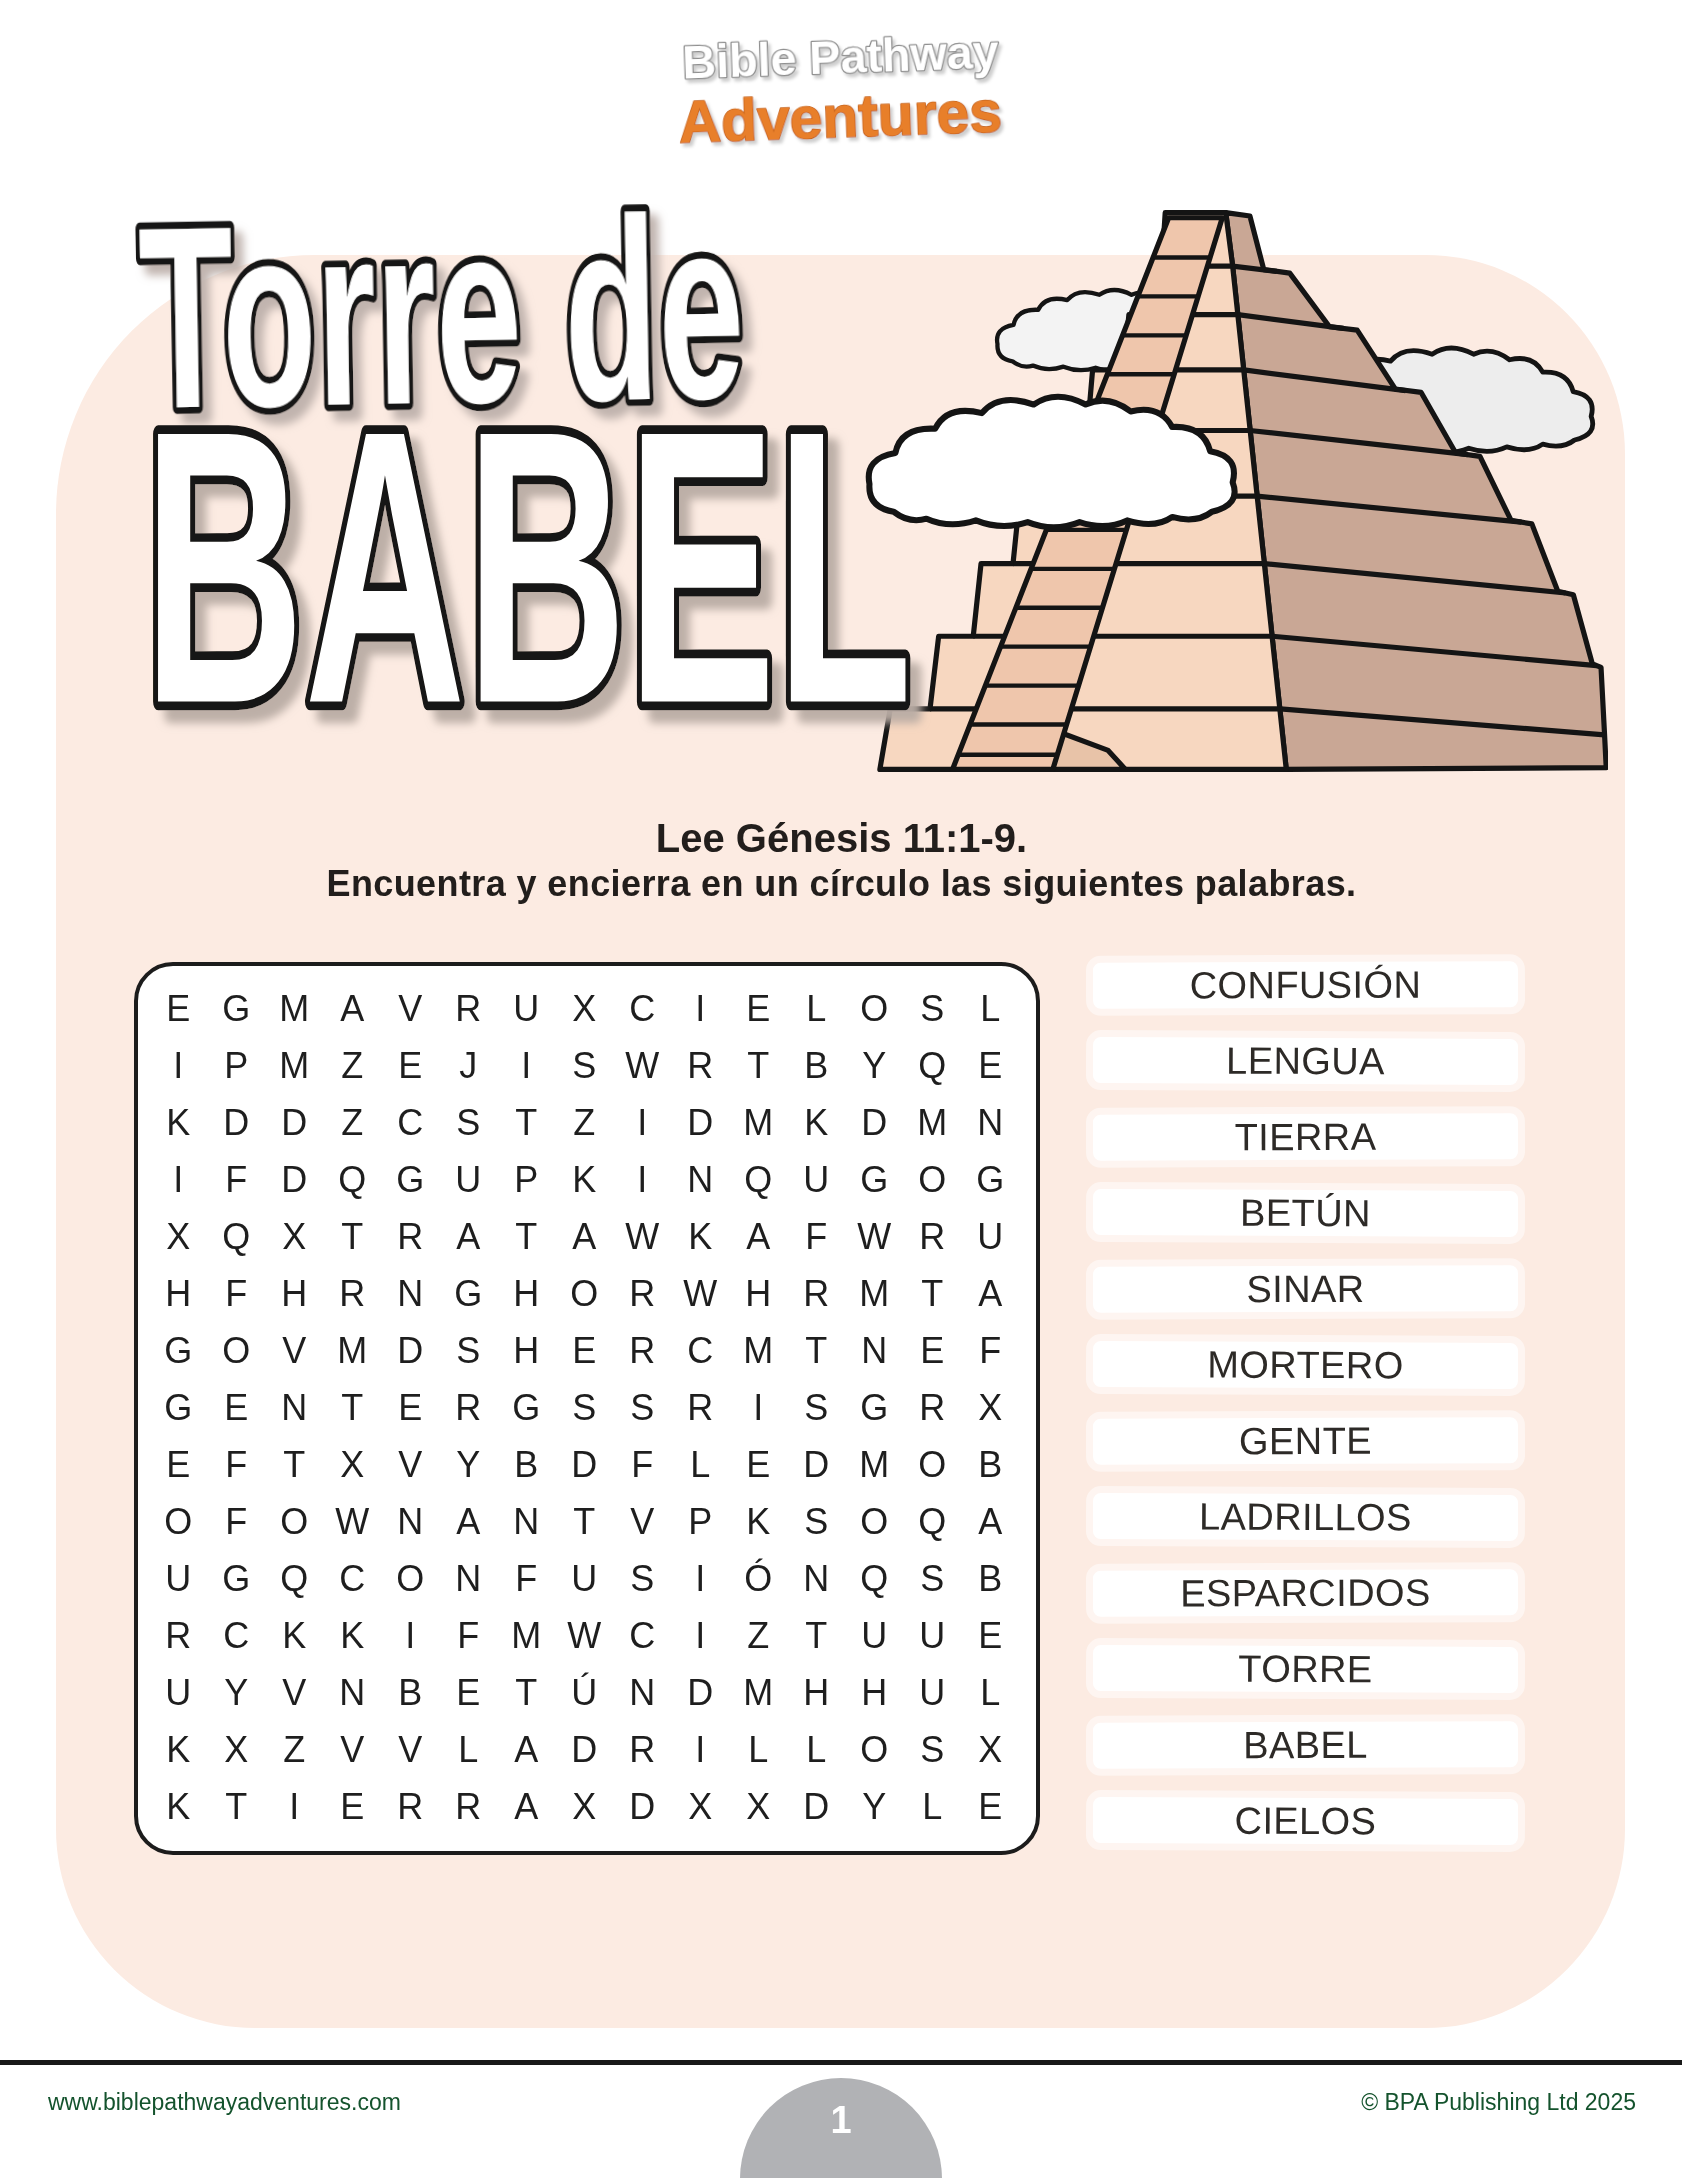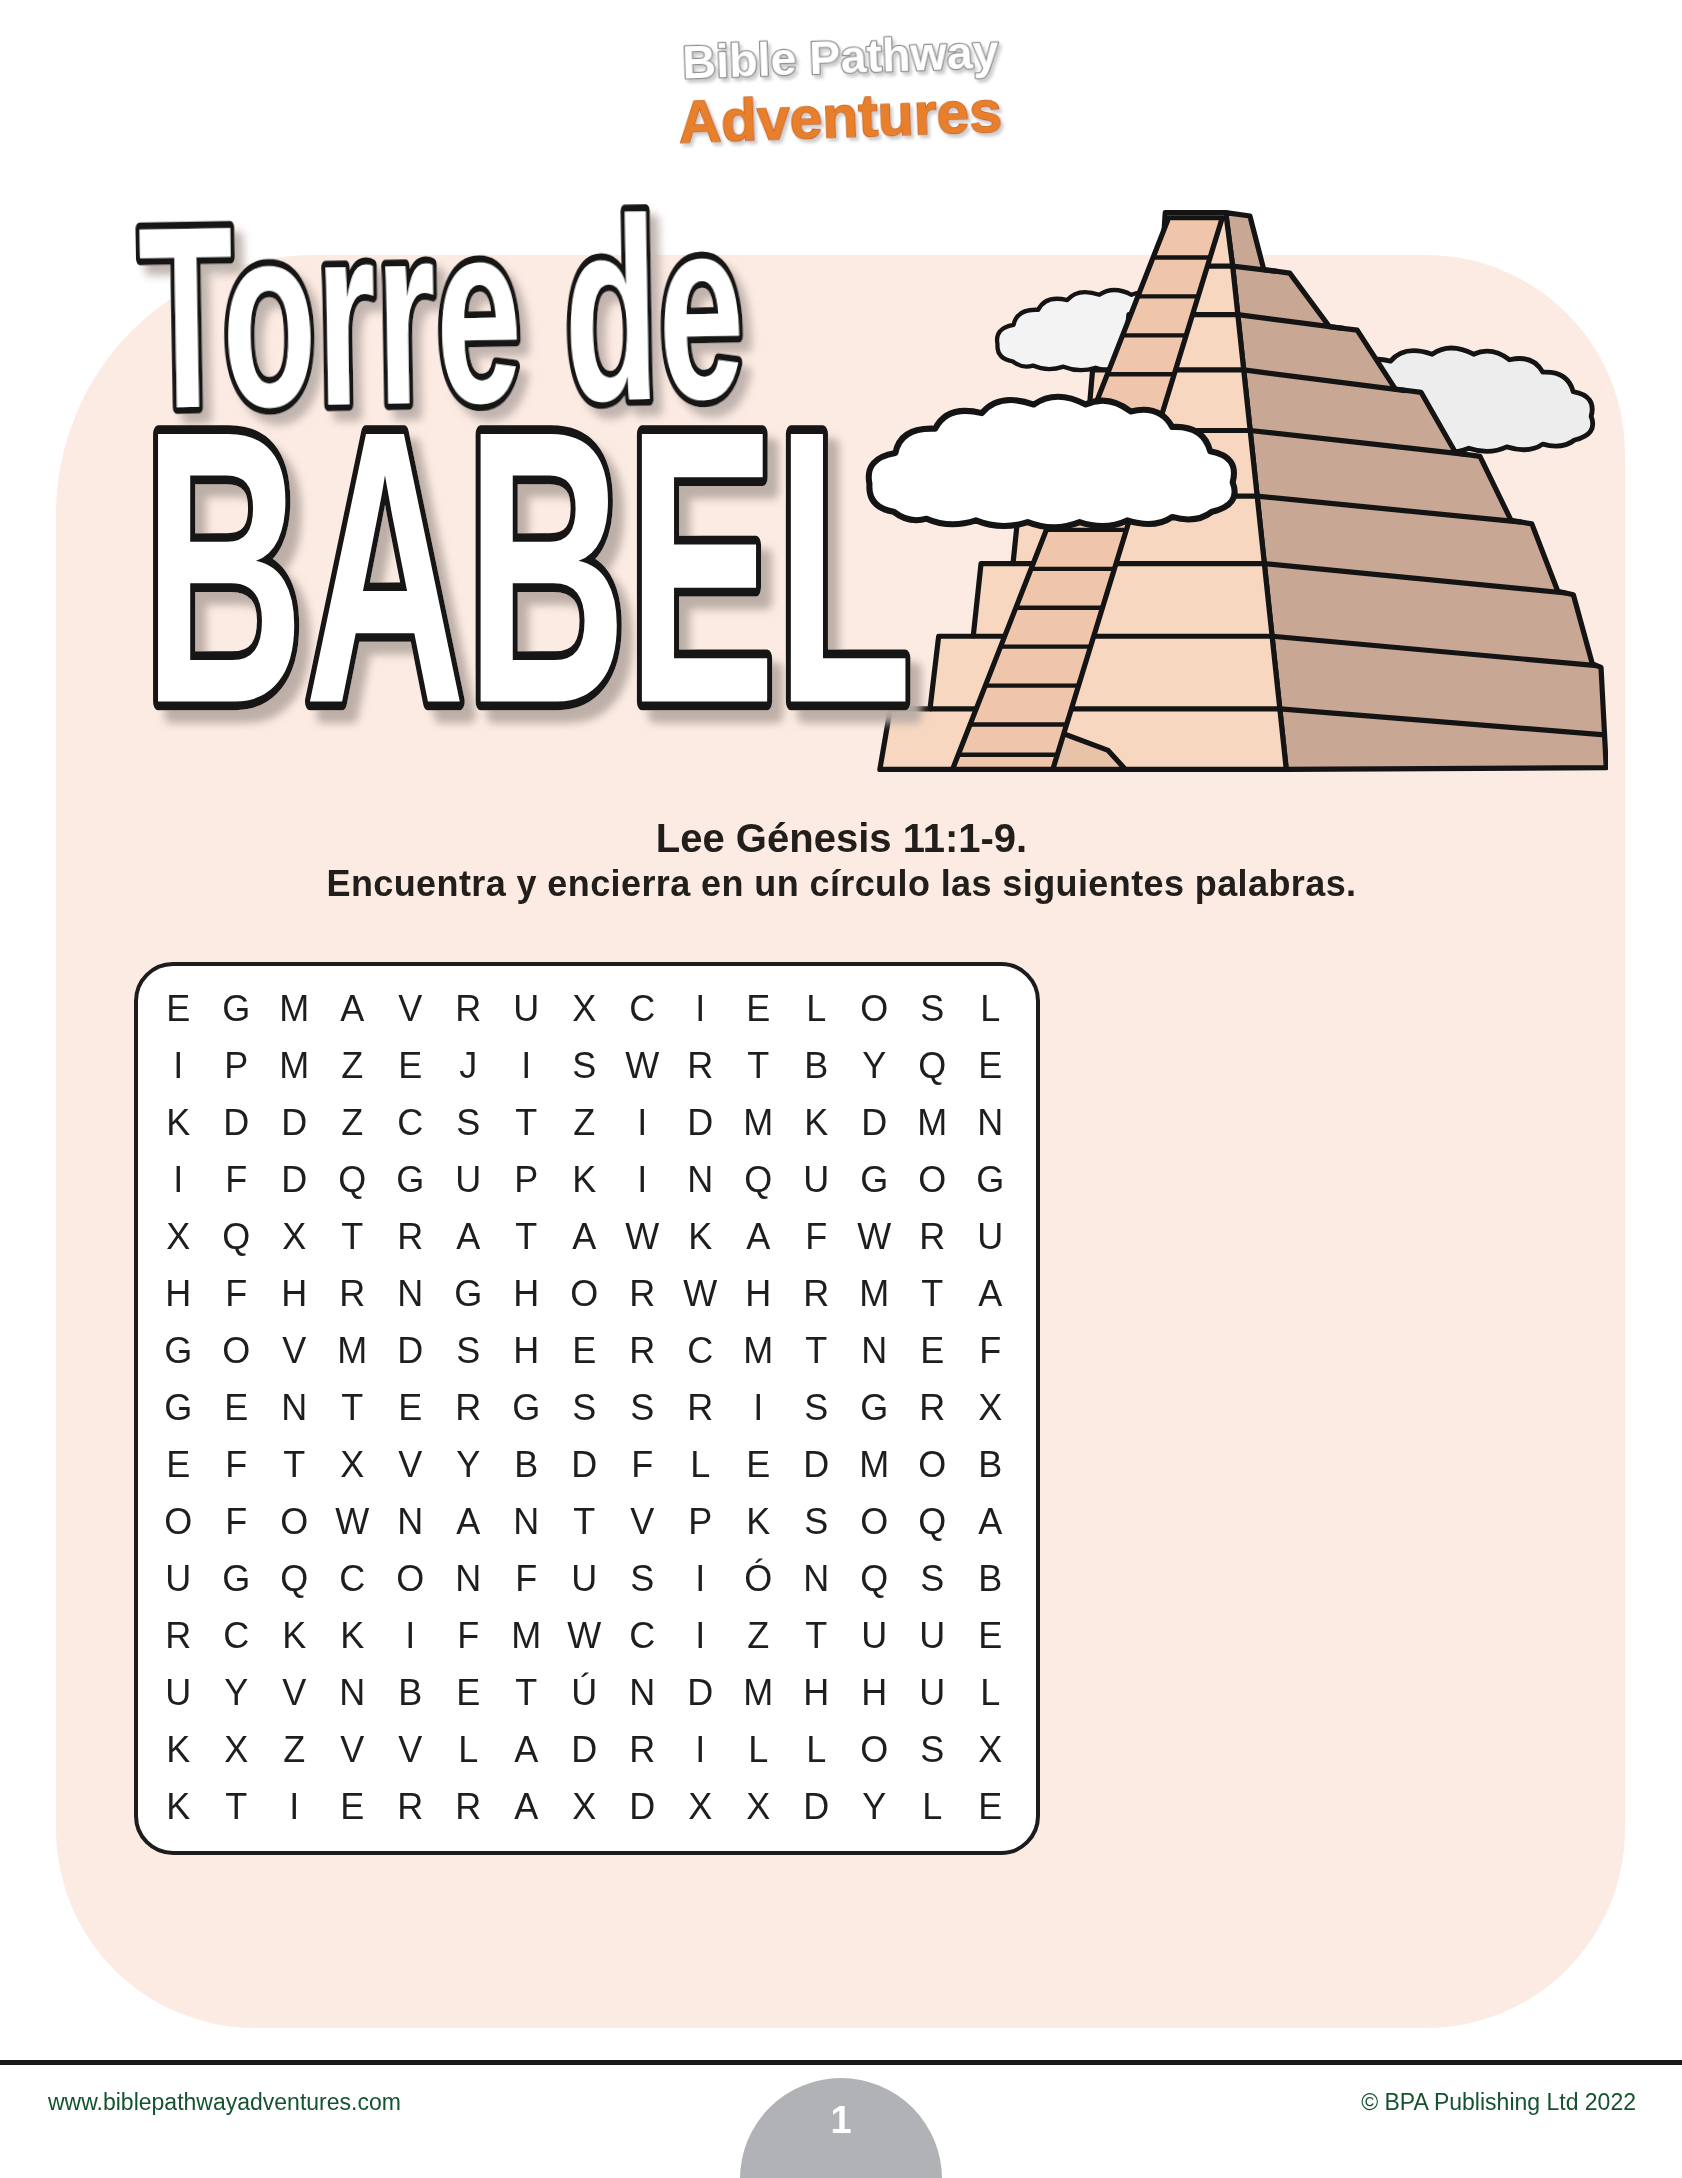--- a/index.html
+++ b/index.html
@@ -373,22 +373,36 @@
         <span class="cell">D</span>
         <span class="cell">X</span>
         <span class="cell">X</span>
         <span class="cell">D</span>
         <span class="cell">Y</span>
         <span class="cell">L</span>
         <span class="cell">E</span>
       </div>
   </div>
 
+  <div class="word-list">
+      <div class="word-strip">CONFUSIÓN</div>
+      <div class="word-strip">LENGUA</div>
+      <div class="word-strip">TIERRA</div>
+      <div class="word-strip">BETÚN</div>
+      <div class="word-strip">SINAR</div>
+      <div class="word-strip">MORTERO</div>
+      <div class="word-strip">GENTE</div>
+      <div class="word-strip">LADRILLOS</div>
+      <div class="word-strip">ESPARCIDOS</div>
+      <div class="word-strip">TORRE</div>
+      <div class="word-strip">BABEL</div>
+      <div class="word-strip">CIELOS</div>
+    </div>
 
   <div class="footer-bar"></div>
   <div class="footer-text left">www.biblepathwayadventures.com</div>
-  <div class="footer-text right">© BPA Publishing Ltd 2022</div>
+  <div class="footer-text right">© BPA Publishing Ltd 2025</div>
   <div class="page-badge">
     <span>1</span>
   </div>
 
 </div>
 
 
 </body></html>

